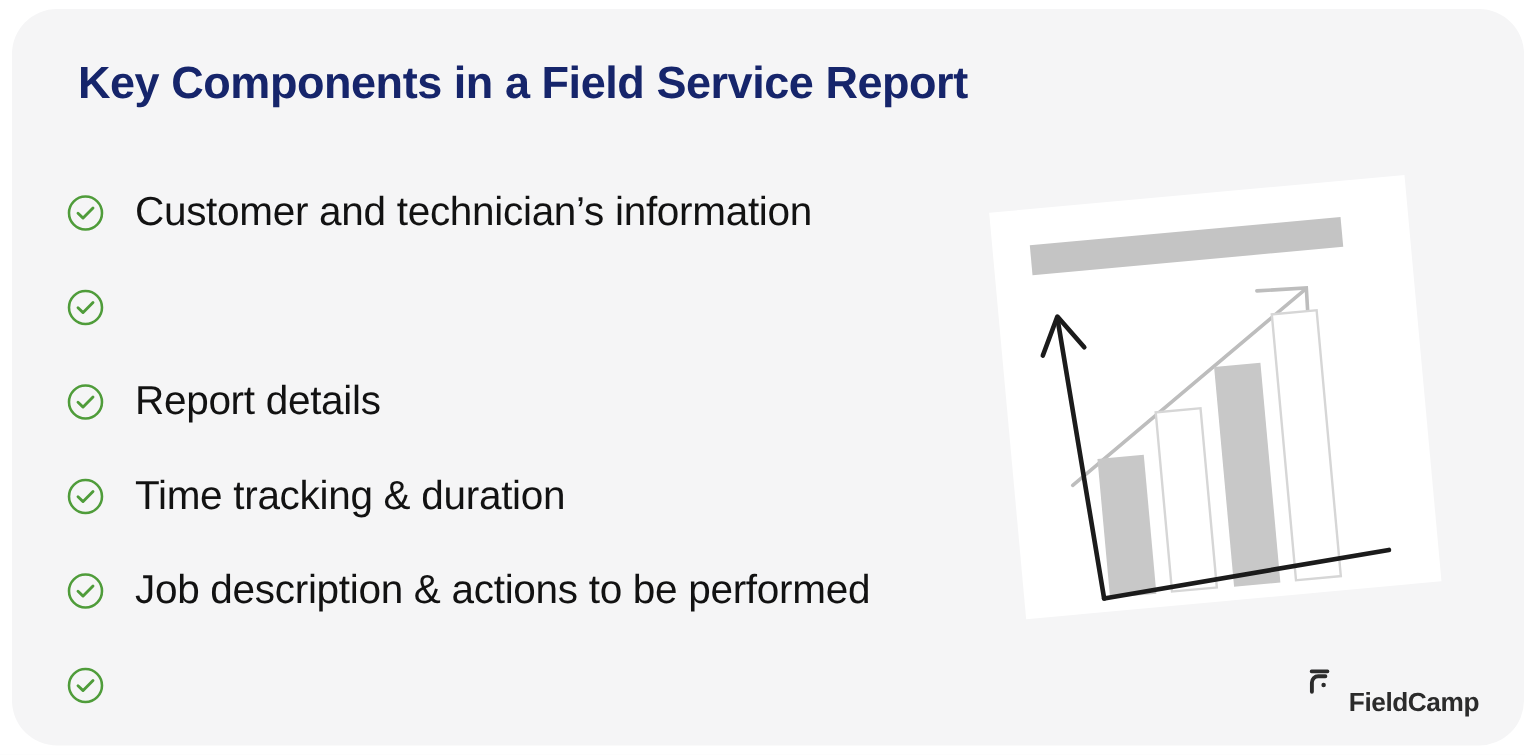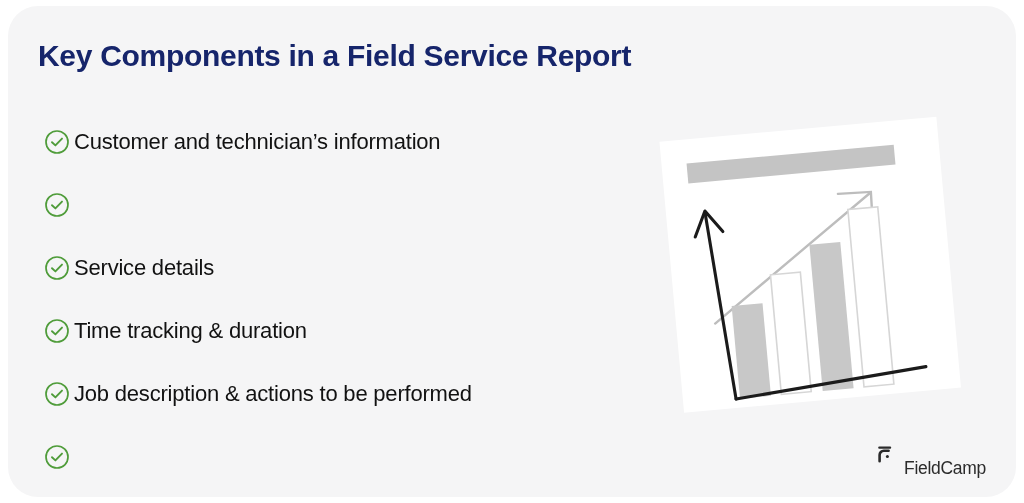--- a/index.html
+++ b/index.html
@@ -29,21 +29,21 @@
     width: 1008px;
     height: 491px;
     background: #f5f5f6;
     border-radius: 30px;
     overflow: hidden;
   }
 
   
   .title {
     position: absolute;
-    left: 30px;
+    left: 44px;
     top: 33px;
     font-size: 30px;
     font-weight: bold;
     letter-spacing: -0.3px;
     color: #16256b;
     white-space: nowrap;
   }
 
   
   .checklist {
@@ -58,22 +58,22 @@
     display: flex;
     align-items: center;
   }
   .check-icon {
     width: 26px;
     height: 26px;
     flex: 0 0 26px;
     display: block;
   }
   .check-label {
-    margin-left: 4px;
-    font-size: 22px;
+    margin-left: 20px;
+    font-size: 27px;
     color: #121212;
     letter-spacing: -0.2px;
     white-space: nowrap;
   }
 
   
   .illustration {
     position: absolute;
     left: 640px;
     top: 96px;
@@ -95,21 +95,21 @@
     align-items: center;
     gap: 7px;
   }
   .logo-mark {
     width: 21px;
     height: 21px;
     display: block;
   }
   .logo-text {
     font-size: 17.5px;
-    font-weight: normal;
+    font-weight: bold;
     color: #2b2b2b;
     letter-spacing: -0.3px;
     white-space: nowrap;
     margin-top: 30px;
   }
 </style>
 </head>
 <body>
 
 <div class="page">
@@ -138,21 +138,21 @@
         </span>
       </div>
 
       <div class="check-item">
         <span class="check-icon">
           <svg viewBox="0 0 26 26" width="26" height="26">
             <circle cx="13" cy="13" r="11" fill="none" stroke="#4f9c3a" stroke-width="1.7"></circle>
             <path d="M8 13.2 L11.4 16.4 L18 9.6" fill="none" stroke="#4f9c3a" stroke-width="1.9" stroke-linecap="round" stroke-linejoin="round"></path>
           </svg>
         </span>
-        <span class="check-label">Service details</span>
+        <span class="check-label">Report details</span>
       </div>
 
       <div class="check-item">
         <span class="check-icon">
           <svg viewBox="0 0 26 26" width="26" height="26">
             <circle cx="13" cy="13" r="11" fill="none" stroke="#4f9c3a" stroke-width="1.7"></circle>
             <path d="M8 13.2 L11.4 16.4 L18 9.6" fill="none" stroke="#4f9c3a" stroke-width="1.9" stroke-linecap="round" stroke-linejoin="round"></path>
           </svg>
         </span>
         <span class="check-label">Time tracking &amp; duration</span>

